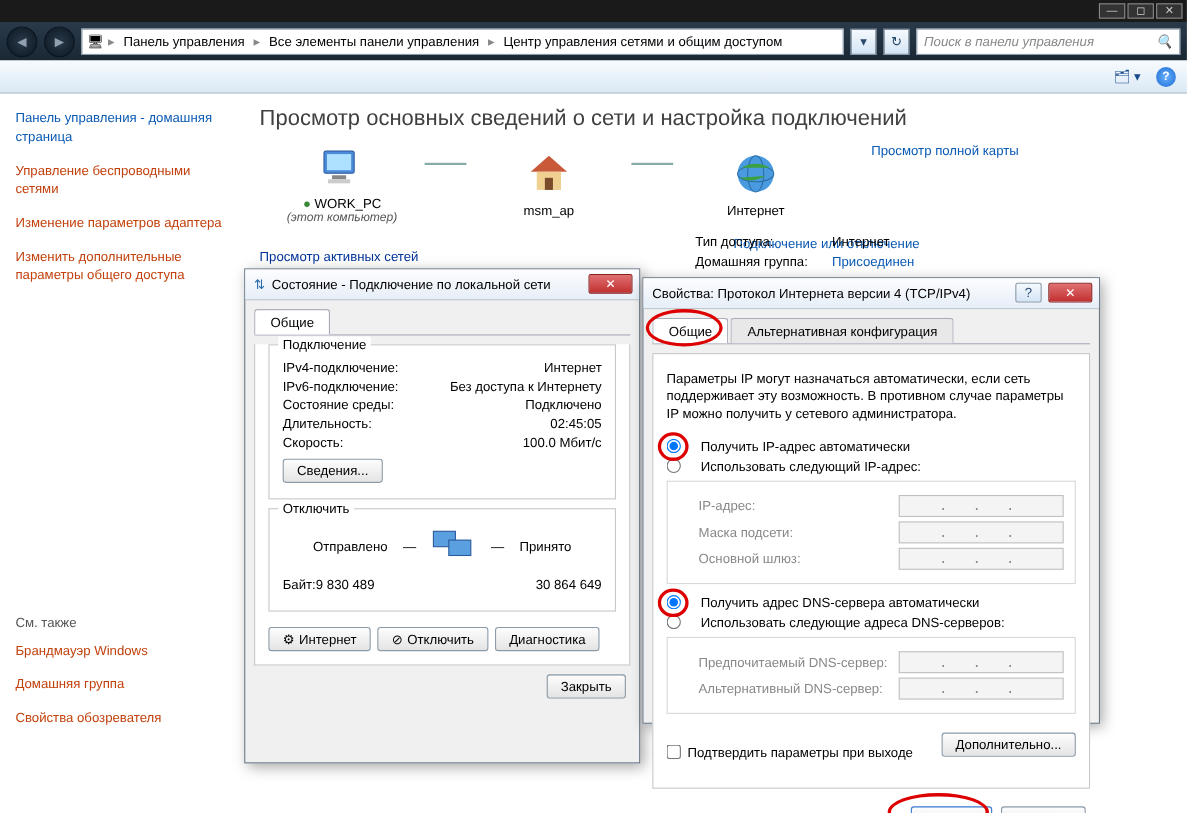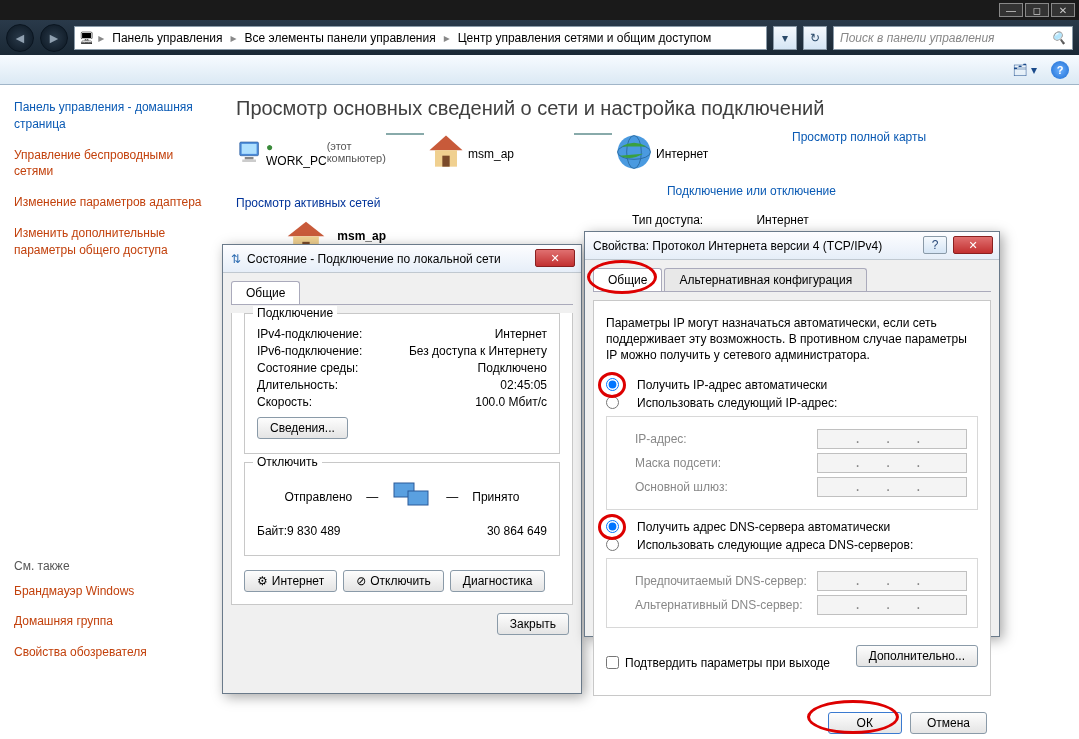--- a/index.html
+++ b/index.html
@@ -27,24 +27,24 @@
 .sidebar { width: 218px; padding: 14px; }
 .sidebar a { color: #c2410c; text-decoration: none; cursor: pointer; display: block; line-height: 1.4; }
 .sidebar .home { color: #0a5ab4; margin-bottom: 14px; line-height: 1.4; }
 .sidebar .lnk { margin-bottom: 14px; }
 .sidebar .sect { margin-top: 300px; color: #555; margin-bottom: 10px; }
 
 .content { flex: 1; padding: 12px 18px; }
 h1.heading { color: #404040; font-size: 20px; font-weight: normal; margin-bottom: 10px; }
 
 .network-map { display: flex; align-items: center; gap: 0; }
-.node { display: flex; align-items: center; width: 150px; }
+.node { display: flex; flex-direction: column; align-items: center; width: 150px; }
 .node .icon { width: 44px; height: 44px; }
 .node .label { margin-top: 4px; }
-.node .sub { color: #555; font-size: 11px; }
+.node .sub { color: #555; font-size: 11px; font-style: italic; }
 .dashline { border-top: 2px solid #8aa; width: 38px; height: 0; position: relative; top: -18px; }
 .map-link { color: #0a5ab4; cursor: pointer; margin-left: 30px; }
 .section-label { color: #003399; margin-top: 12px; }
 
 .netinfo { margin-top: 8px; }
 .netinfo .ico { width: 44px; height: 38px; display: inline-block; vertical-align: middle; margin-left: 48px; }
 .netinfo .name { font-weight: bold; display: inline-block; margin-left: 6px; }
 .netinfo .kv { position: absolute; left: 620px; top: 210px; font-size: 12px; }
 .netinfo .kv td { padding: 1px 10px; }
 .netinfo .kv .link { color: #0a5ab4; cursor: pointer; }
@@ -62,21 +62,21 @@
 .tab.inactive { background: #e8e8e8; }
 .group { border: 1px solid #c8c8c8; margin: 8px 12px; padding: 10px 12px 14px; position: relative; background: #fff; }
 .group .legend { position: absolute; top: -8px; left: 8px; background: #fff; padding: 0 4px; }
 .kvrow { display: flex; justify-content: space-between; margin: 3px 0; }
 .btnrow { display: flex; gap: 6px; padding: 6px 12px; }
 .winbtn { padding: 3px 12px; border: 1px solid #8a9aa8; border-radius: 3px; background: linear-gradient(#fdfdfd, #e4e4e4); cursor: pointer; display: inline-flex; align-items: center; gap: 4px; }
 .activity-diagram { display: flex; align-items: center; justify-content: center; gap: 14px; margin: 6px 0 10px; }
 .dlg-footer { display: flex; justify-content: flex-end; padding: 8px 12px; }
 
 
-#ipv4-dialog { left: 584px; top: 231px; width: 416px; height: 406px; }
+#ipv4-dialog { left: 584px; top: 252px; width: 416px; height: 406px; }
 #ipv4-dialog .body { background: #fff; margin: 8px; border: 1px solid #c8c8c8; padding: 8px 12px 12px; height: 396px; position: relative; }
 .info-text { margin: 6px 0 14px; line-height: 1.35; }
 .radio-row { display: flex; align-items: center; gap: 18px; margin: 4px 0; }
 .radio-row input { margin: 0; }
 .ip-field-row { display: flex; align-items: center; justify-content: space-between; margin: 4px 0 4px 18px; color: #888; }
 .ip-box { width: 150px; height: 20px; border: 1px solid #c0c0c0; background: #f4f4f4; display: flex; align-items: center; justify-content: center; color: #888; font-family: monospace; letter-spacing: 8px; }
 .chk-row { display: flex; align-items: center; gap: 6px; margin-top: 14px; }
 .ipv4-footer { display: flex; justify-content: flex-end; gap: 8px; padding: 8px 12px; }
 .group2 { border: 1px solid #d8d8d8; padding: 8px 10px; margin-top: 6px; }
 

